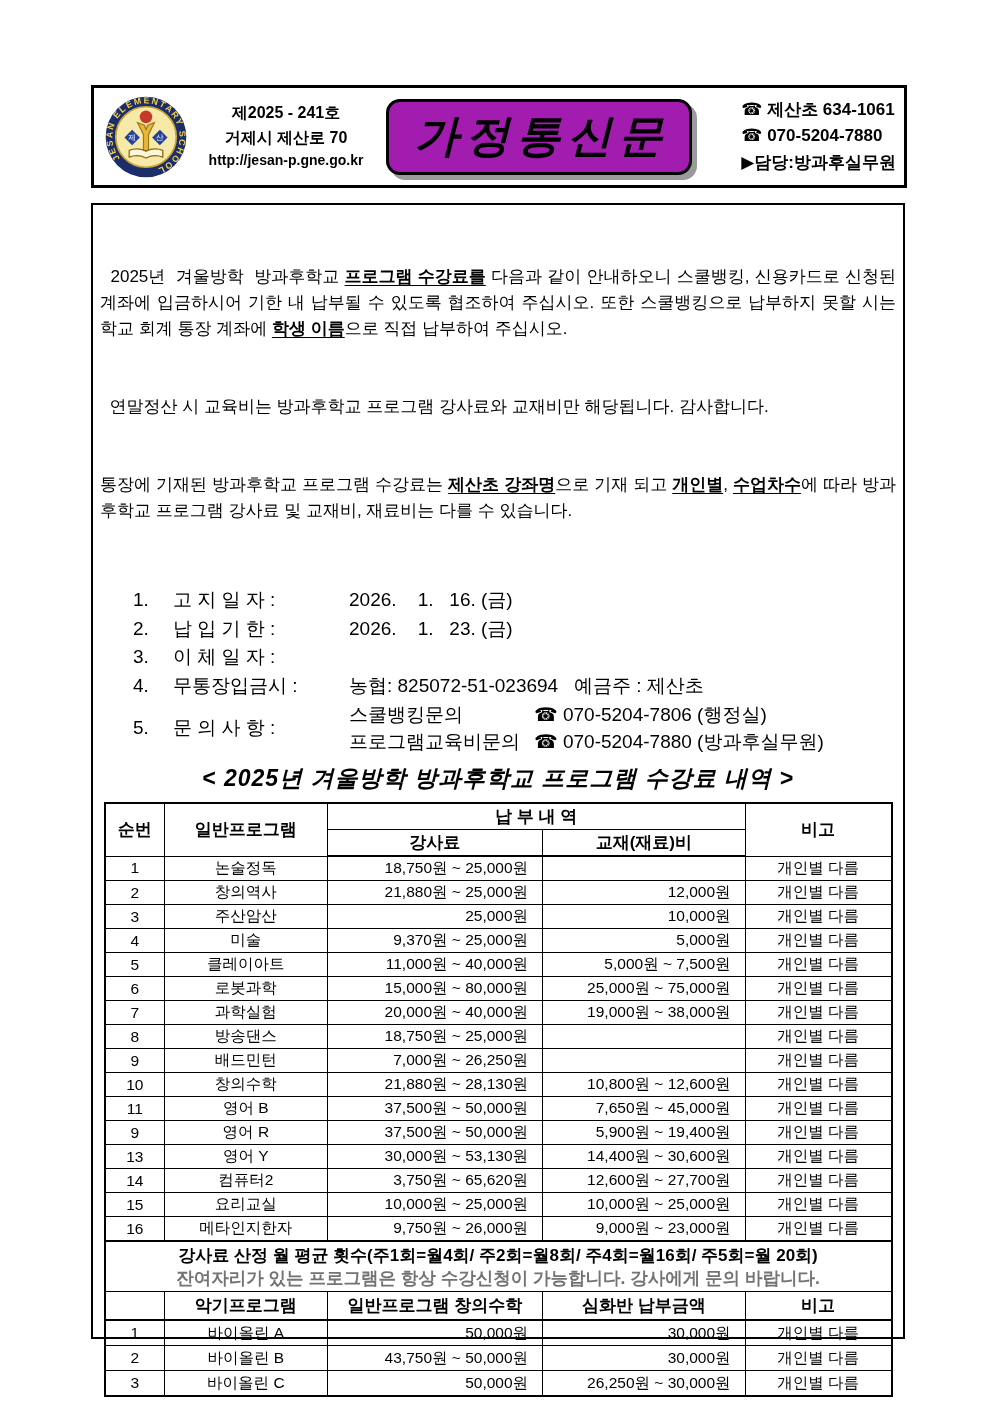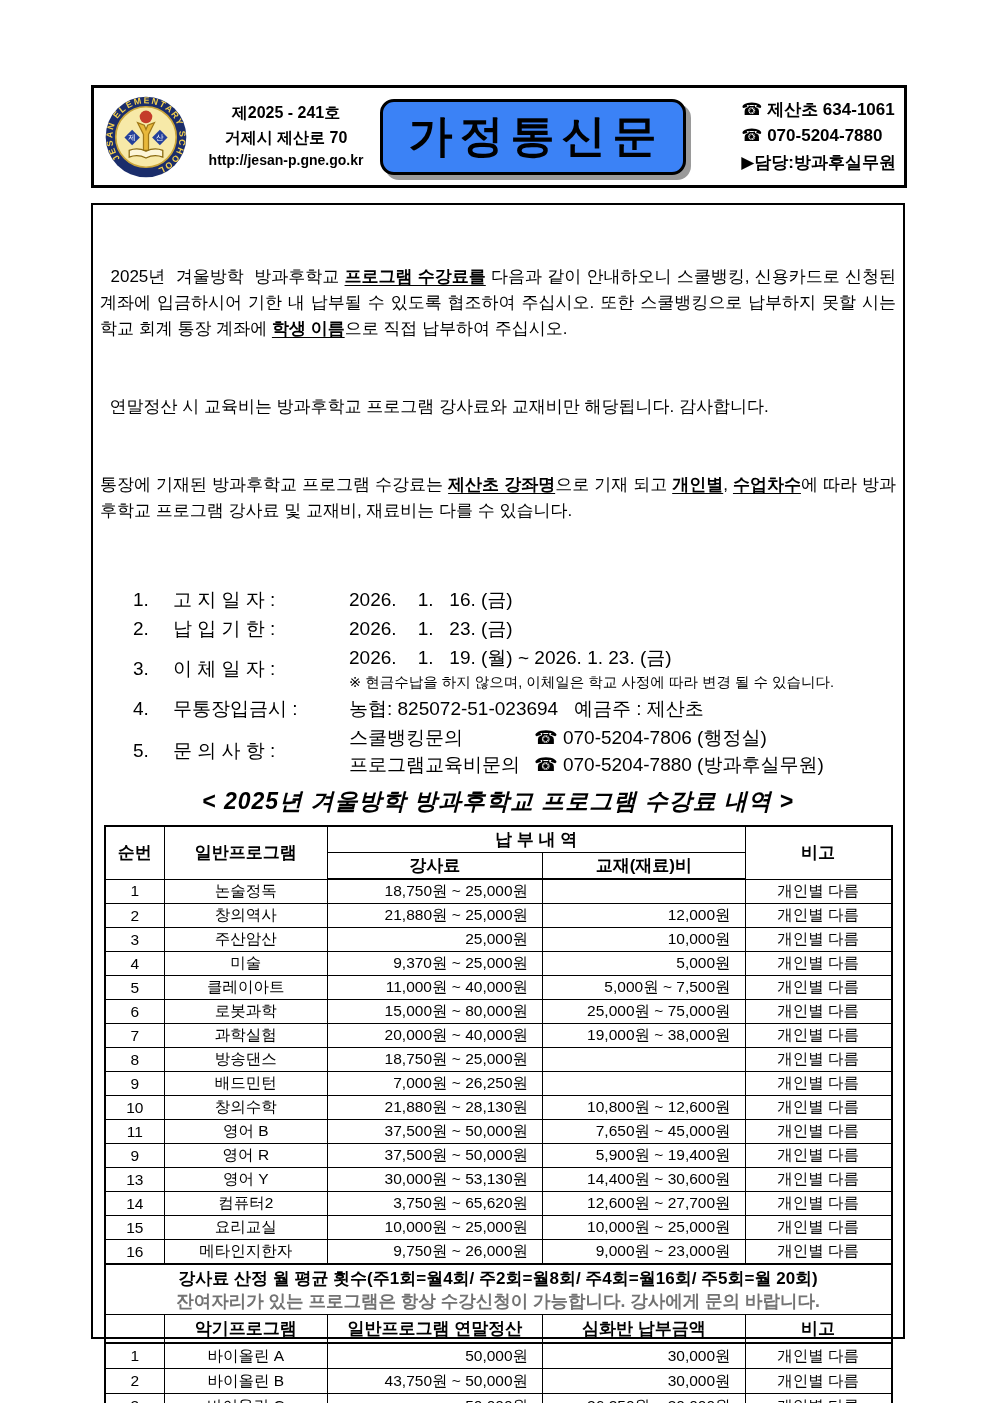--- a/index.html
+++ b/index.html
@@ -7,23 +7,23 @@
         font-family:"Liberation Sans","DejaVu Sans",sans-serif;color:#000;}
 
   
   .header-box{position:absolute;left:91px;top:85px;width:810px;height:97px;
               border:3px solid #000;display:flex;align-items:center;}
   .logo{width:84px;height:84px;margin-left:10px;flex:0 0 auto;}
   .issue-block{width:172px;margin-left:12px;text-align:center;line-height:1.55;flex:0 0 auto;}
   .issue-no{font-size:16px;font-weight:bold;}
   .issue-addr{font-size:16px;font-weight:bold;}
   .issue-url{font-size:14px;font-weight:bold;}
-  .title-box{flex:0 0 auto;margin-left:8px;width:300px;height:70px;border:3px solid #000;
-             border-radius:14px;box-shadow:5px 5px 0 #9a9a9a;background:#3b82f6;
-             display:flex;align-items:center;justify-content:center;}
+  .title-box{flex:0 0 auto;margin-left:14px;width:300px;height:70px;border:3px solid #000;
+             border-radius:14px;box-shadow:5px 5px 0 #9a9a9a;background:#a21caf;
+             display:flex;align-items:center;justify-content:center;font-style:italic;}
   .title-box .t{font-family:"Liberation Serif","DejaVu Serif",serif;font-size:44px;
                 font-weight:bold;letter-spacing:7px;transform:translateX(3px);}
   .contact-block{margin-left:auto;margin-right:8px;font-size:17px;font-weight:bold;line-height:1.55;white-space:nowrap;}
 
   
   .content-box{position:absolute;left:91px;top:203px;width:810px;height:1132px;border:2px solid #000;}
   .intro{margin:7px 7px 0 7px;font-size:17px;line-height:26px;text-align:justify;white-space:pre-wrap;}
   .intro p{margin:0;}
   .u{font-weight:bold;text-decoration:underline;text-underline-offset:3px;}
 
@@ -122,24 +122,20 @@
         <div class="n-item">
           <span class="n-no">2.</span>
           <span class="n-label">납 입 기 한 :</span>
           <div class="n-values">
             <div class="n-line">2026.    1.   23. (금)</div>
           </div>
         </div>
         <div class="n-item">
           <span class="n-no">3.</span>
           <span class="n-label">이 체 일 자 :</span>
-          <div class="n-values">
-            <div class="n-line">2026.    1.   19. (월) ~ 2026. 1. 23. (금)</div>
-            <div class="n-line n-small">※ 현금수납을 하지 않으며, 이체일은 학교 사정에 따라 변경 될 수 있습니다.</div>
-          </div>
         </div>
         <div class="n-item">
           <span class="n-no">4.</span>
           <span class="n-label">무통장입금시 :</span>
           <div class="n-values">
             <div class="n-line">농협: 825072-51-023694   예금주 : 제산초</div>
           </div>
         </div>
         <div class="n-item">
           <span class="n-no">5.</span>
@@ -300,21 +296,21 @@
             <col class="w-no">
             <col class="w-prog">
             <col class="w-fee">
             <col class="w-mat">
             <col class="w-note">
           </colgroup>
         <thead>
           <tr>
             <th></th>
             <th>악기프로그램</th>
-            <th>일반프로그램 연말정산</th>
+            <th>일반프로그램 창의수학</th>
             <th>심화반 납부금액</th>
             <th>비고</th>
           </tr>
         </thead>
         <tbody id="t2-body">
             <tr>
               <td class="c-no">1</td>
               <td class="c-prog">바이올린 A</td>
               <td class="c-fee">50,000원</td>
               <td class="c-mat">30,000원</td>

